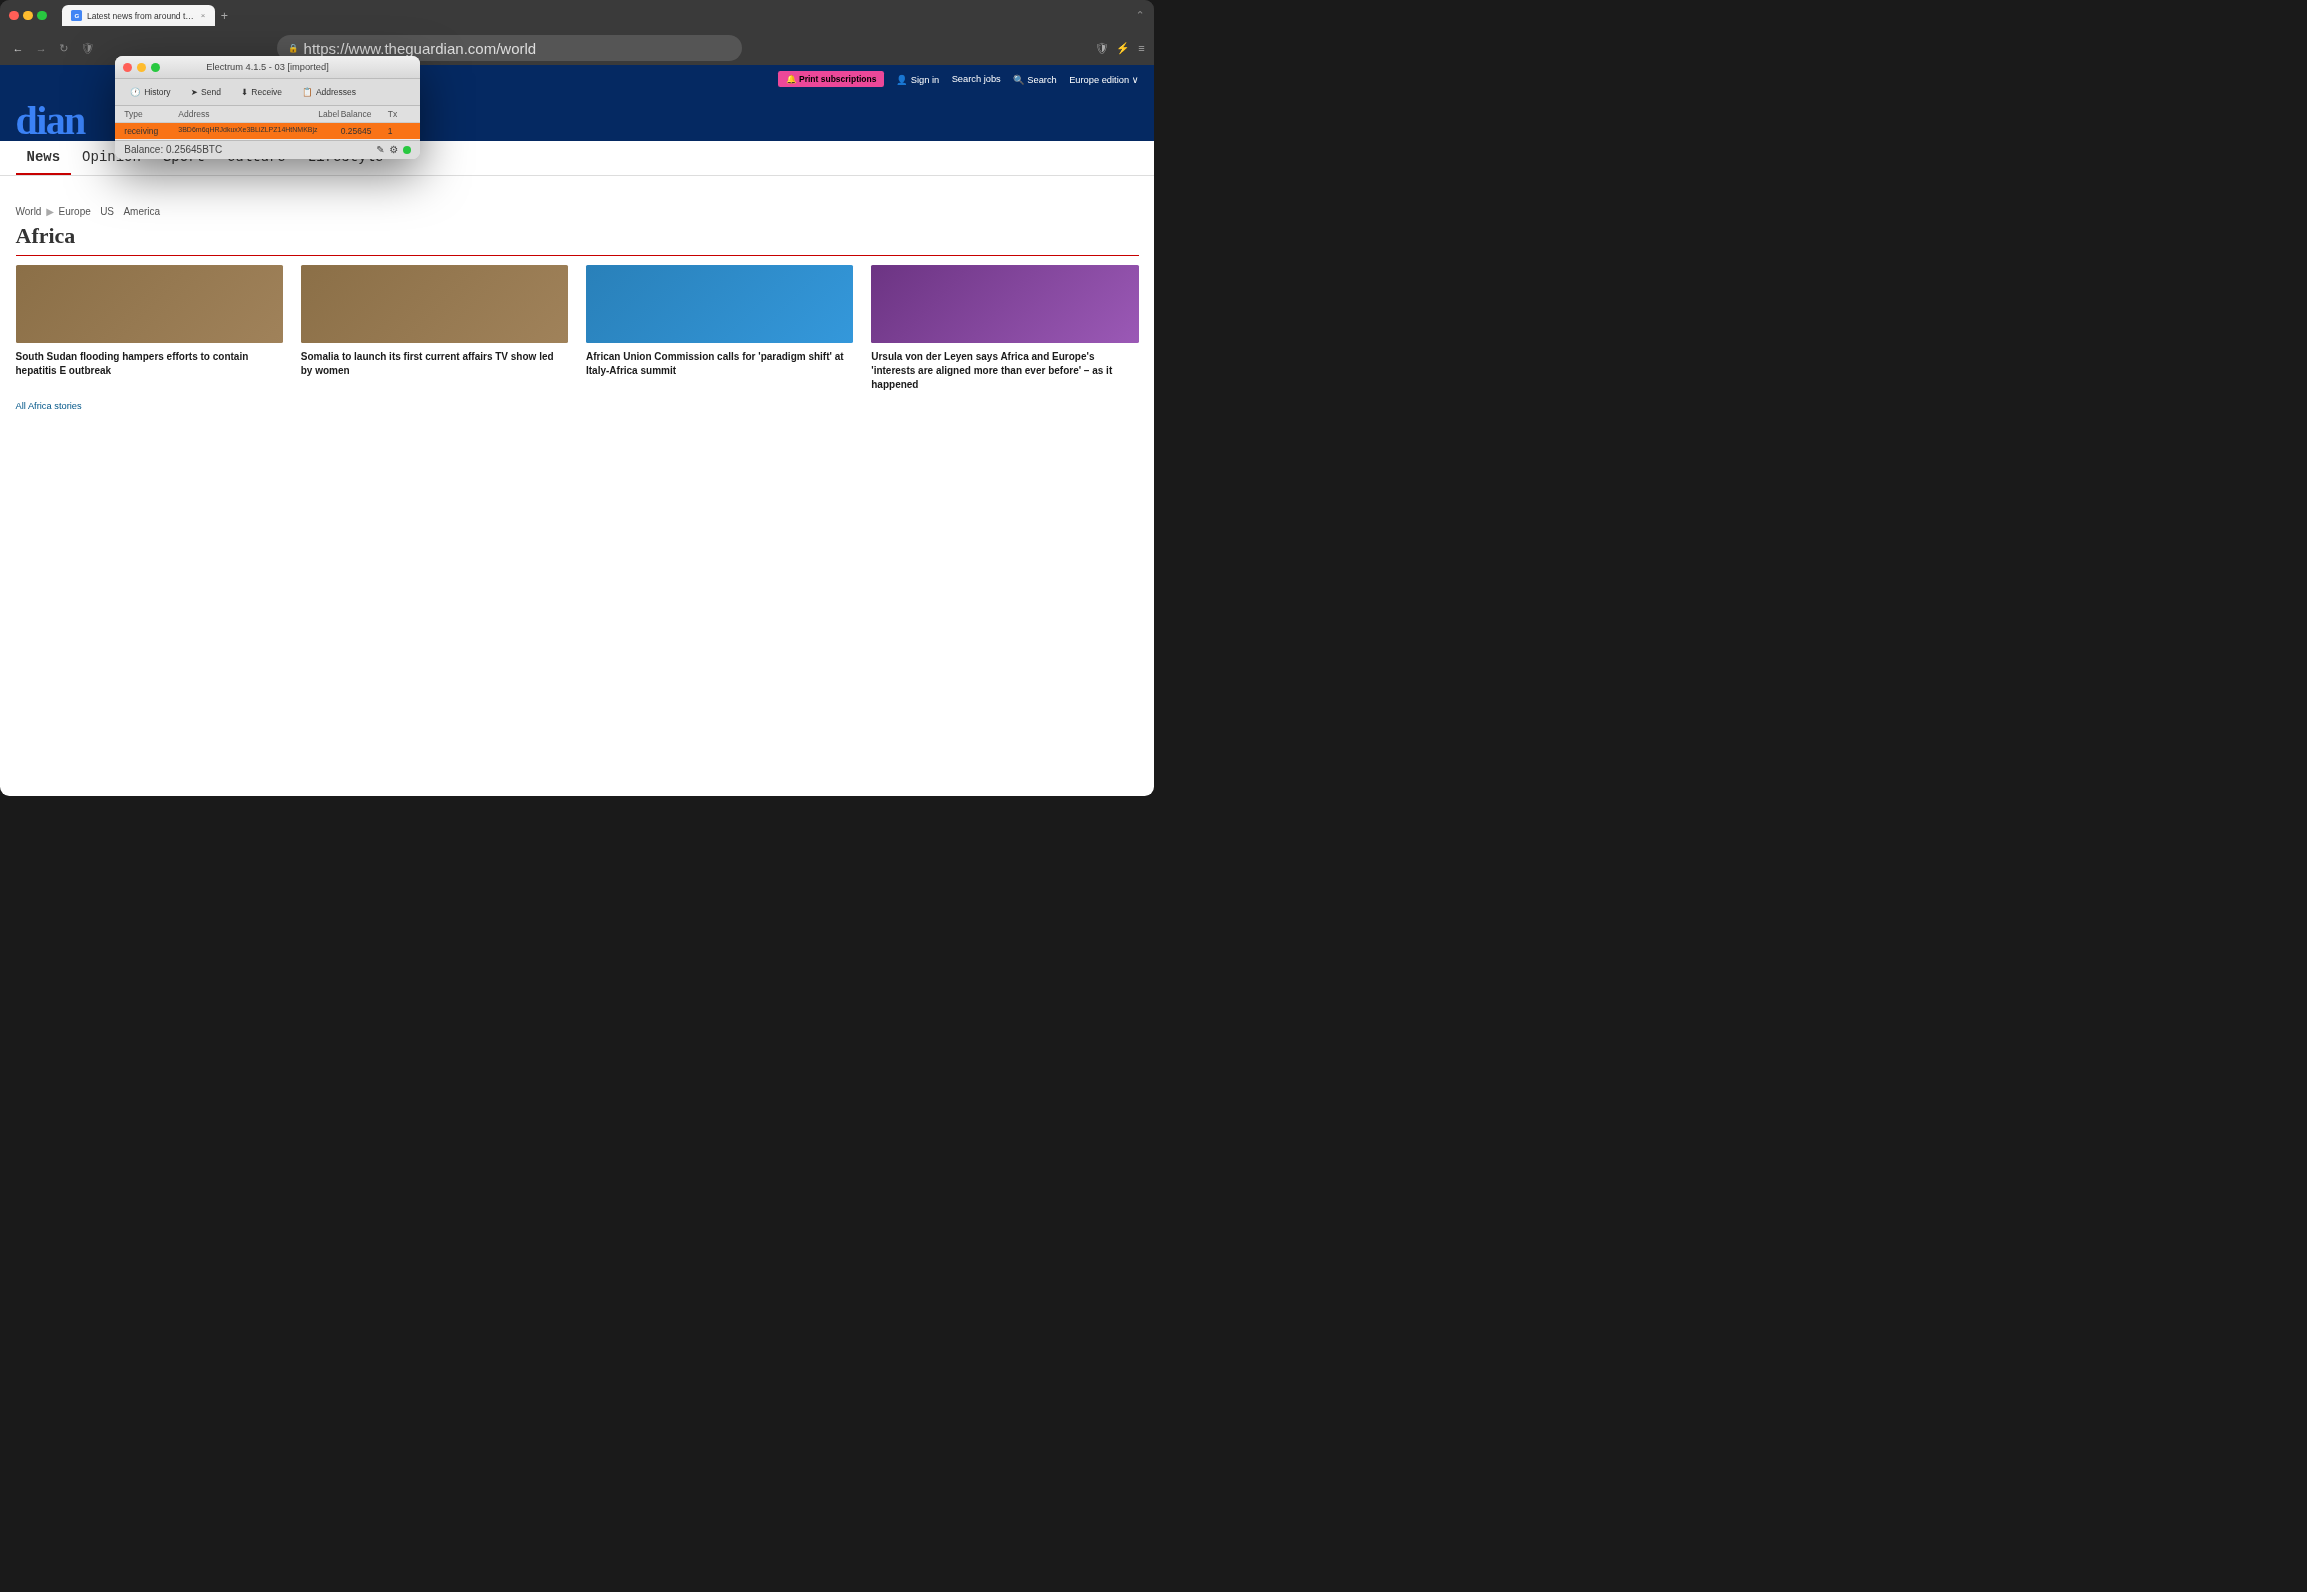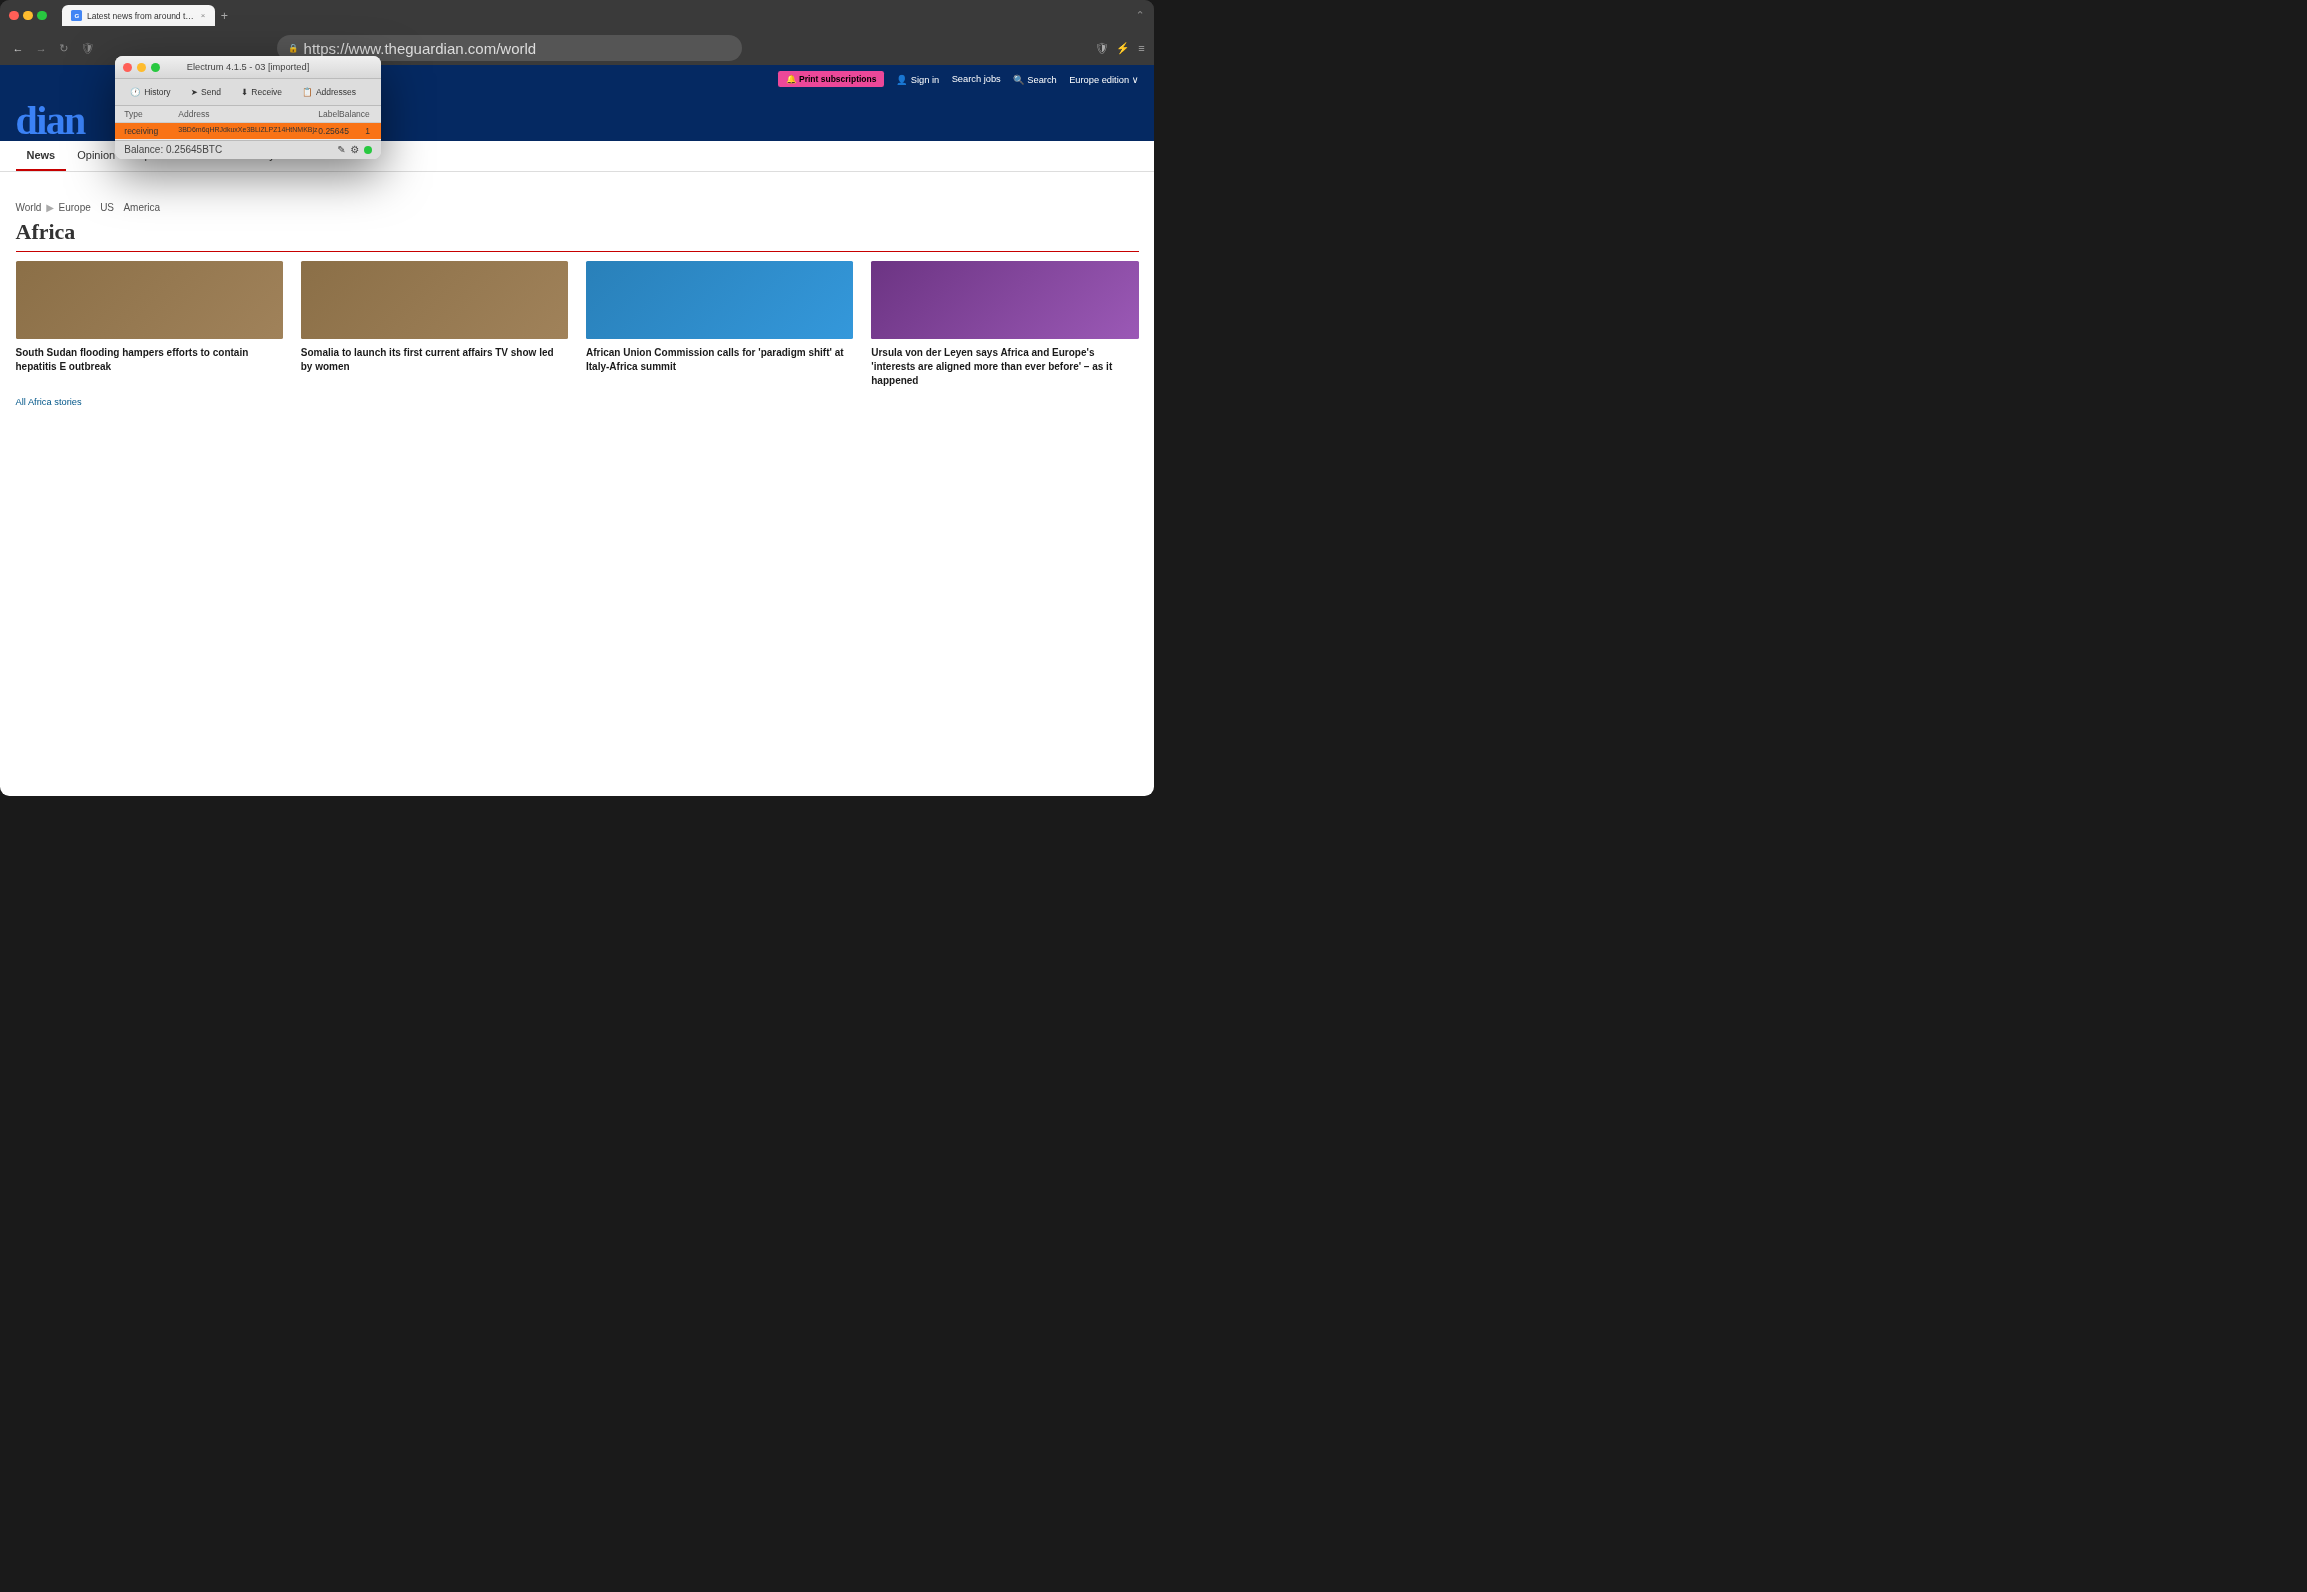--- a/index.html
+++ b/index.html
@@ -205,25 +205,26 @@
     .guardian-nav {
       background: #fff;
       border-bottom: 0.8px solid #ddd;
       padding: 0 15.5px;
       display: flex;
       align-items: center;
       gap: 0;
     }
     .nav-item {
       padding: 7.8px 11px;
-      font-size: 11px;
+      font-size: 14px;
       color: #333;
       cursor: pointer;
       border-bottom: 2.3px solid transparent;
       white-space: nowrap;
+      font-family: Liberation Mono, monospace;
     }
     .nav-item.active {
       border-bottom-color: #c70000;
       font-weight: bold;
     }
 
     .guardian-content {
       padding: 7.8px 15.5px;
       background: #fff;
     }
@@ -278,21 +279,21 @@
       cursor: pointer;
       margin-top: 9.3px;
       display: block;
     }
 
     
     .electrum-window {
       position: absolute;
       top: 56px;
       left: 115px;
-      width: 266px;
+      width: 305px;
       background: #e8e8e8;
       border-radius: 7.8px;
       box-shadow: 0 15.5px 47px rgba(0,0,0,0.5);
       overflow: hidden;
       z-index: 100;
     }
 
     .electrum-titlebar {
       background: linear-gradient(to bottom, #f0f0f0, #d8d8d8);
       padding: 6.2px 9.3px;

